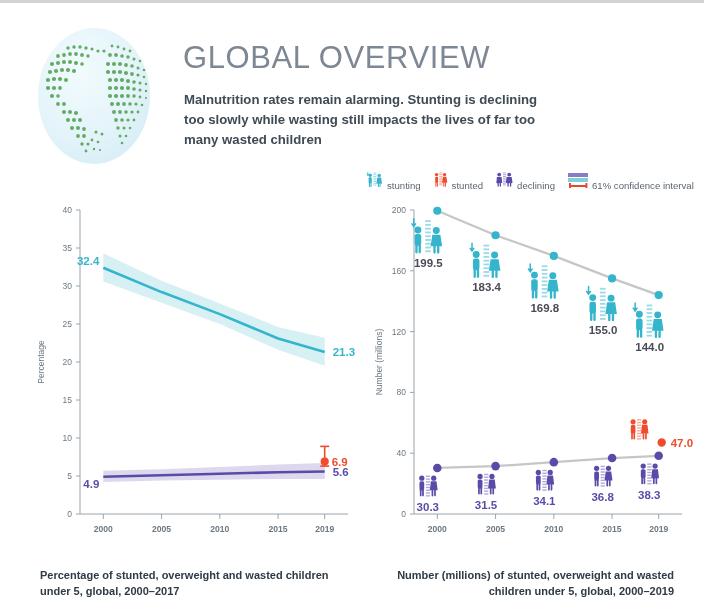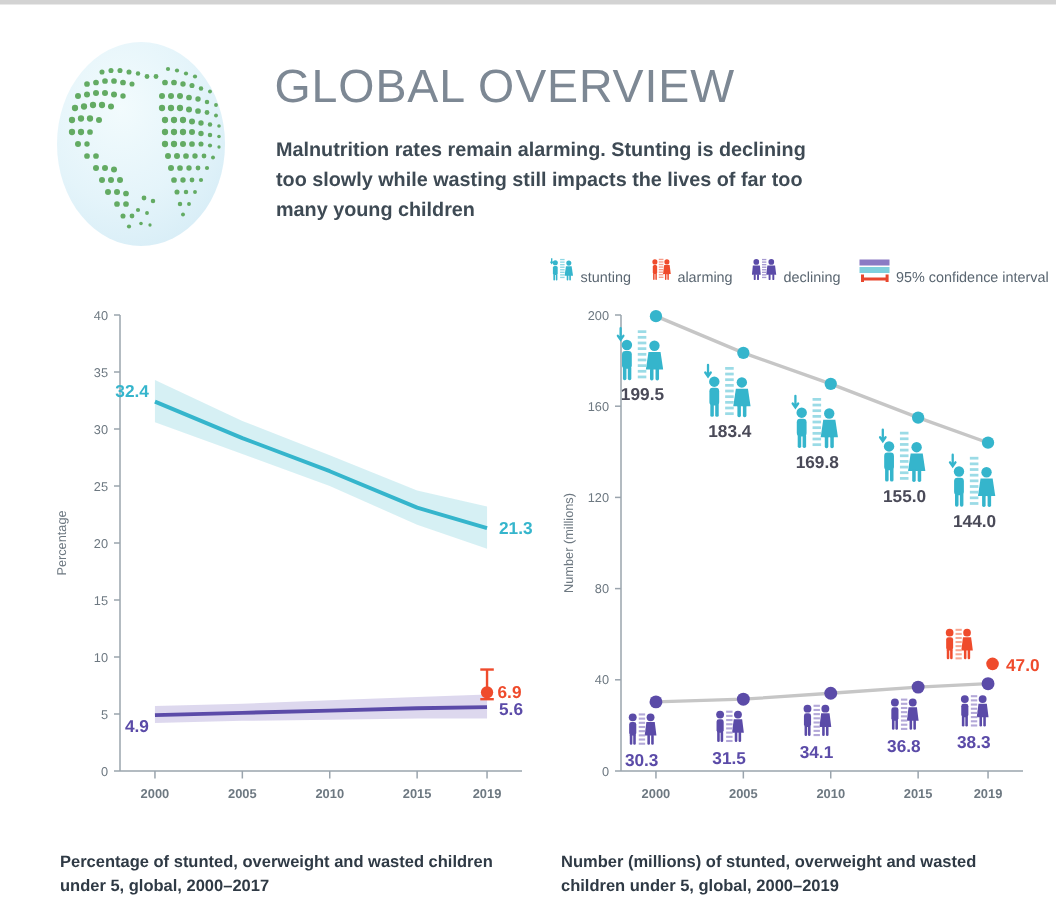--- a/index.html
+++ b/index.html
@@ -59,21 +59,21 @@
   .panel-left  { left: 22px;  width: 340px; }
   .panel-right { left: 366px; width: 330px; }
 
   
   .caption {
     position: absolute; top: 568px;
     font-size: 11px; font-weight: bold; line-height: 1.42;
     color: #2f3a45; width: 300px;
   }
   .caption-left  { left: 40px; }
-  .caption-right { left: 374px; }
+  .caption-right { left: 374px; text-align: right; }
 </style>
 </head>
 <body>
 
 <div id="page">
 
   <div class="topline"></div>
 
   <div class="header">
 
@@ -218,21 +218,21 @@
             <circle cx="80" cy="110" r="1.5"></circle>
           <circle cx="70" cy="116" r="1.4"></circle>
             <circle cx="76" cy="118" r="1.3"></circle>
           <circle cx="72" cy="125" r="1.2"></circle>
             <circle cx="78" cy="126" r="1.1"></circle>
         </g>
       </svg>
     </div>
 
     <div class="title">GLOBAL OVERVIEW</div>
-    <div class="subtitle">Malnutrition rates remain alarming. Stunting is declining too slowly while wasting still impacts the lives of far too many young children</div>
+    <div class="subtitle">Malnutrition rates remain alarming. Stunting is declining too slowly while wasting still impacts the lives of far too many wasted children</div>
   </div>
 
   <div class="legend">
 
     <div class="legend-item">
       <span>
         <svg width="18" height="17" viewBox="0 0 18 17">
           <g fill="#35b5cc">
             <path d="M1.8 1.2 L1.8 4.2 M1 3.4 L1.8 4.6 L2.6 3.4" stroke="#35b5cc" stroke-width="0.9" fill="none"></path>
             <circle cx="4.2" cy="4.2" r="1.7"></circle>
@@ -277,21 +277,21 @@
               <rect x="6.2" y="4.9" width="3.1" height="0.9"></rect>
                 <rect x="6.2" y="6.6" width="3.1" height="0.9"></rect>
               <rect x="6.2" y="8.3" width="3.1" height="0.9"></rect>
                 <rect x="6.2" y="10" width="3.1" height="0.9"></rect>
               <rect x="6.2" y="11.7" width="3.1" height="0.9"></rect>
                 <rect x="6.2" y="13.4" width="3.1" height="0.9"></rect>
             </g>
           </g>
         </svg>
       </span>
-      <span class="legend-label">alarming</span>
+      <span class="legend-label">stunted</span>
     </div>
 
     <div class="legend-item">
       <span>
         <svg width="19" height="17" viewBox="0 0 19 17">
           <g fill="#5b4ba8">
             <circle cx="4.2" cy="3.6" r="1.9"></circle>
             <path d="M1.9 6 h4.7 l0.6 6.1 h-5.9 z"></path>
             <rect x="2.5" y="11.7" width="1.3" height="4" rx="0.6"></rect>
             <rect x="4.7" y="11.7" width="1.3" height="4" rx="0.6"></rect>
@@ -314,21 +314,21 @@
       </span>
       <span class="legend-label">declining</span>
     </div>
 
     <div class="legend-item">
       <span class="ci-swatch">
         <span class="ci-bar1"></span>
         <span class="ci-bar2"></span>
         <span class="ci-err"></span>
       </span>
-      <span class="legend-label">95% confidence interval</span>
+      <span class="legend-label">61% confidence interval</span>
     </div>
   </div>
 
   <div class="panel panel-left">
     <svg id="chartA" width="340" height="350" viewBox="0 0 340 350">
         <line x1="58" y1="14" x2="58" y2="318" stroke="#9aa4ad" stroke-width="1"></line>
         <line x1="58" y1="318" x2="326" y2="318" stroke="#9aa4ad" stroke-width="1"></line>
         <line x1="54" y1="318" x2="58" y2="318" stroke="#9aa4ad" stroke-width="1"></line>
         <text x="50" y="321" text-anchor="end" font-size="8.5" fill="#6d7881" font-family="&quot;Liberation Sans&quot;, sans-serif">0</text>
         <line x1="54" y1="280" x2="58" y2="280" stroke="#9aa4ad" stroke-width="1"></line>

